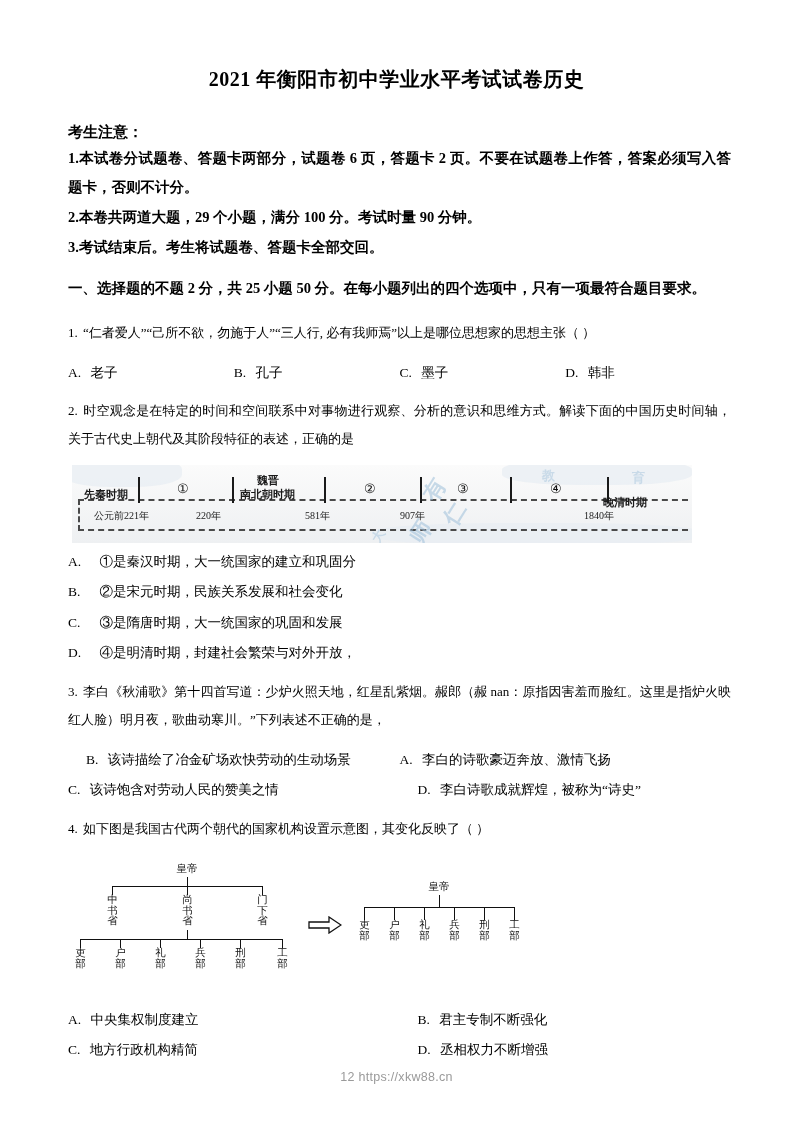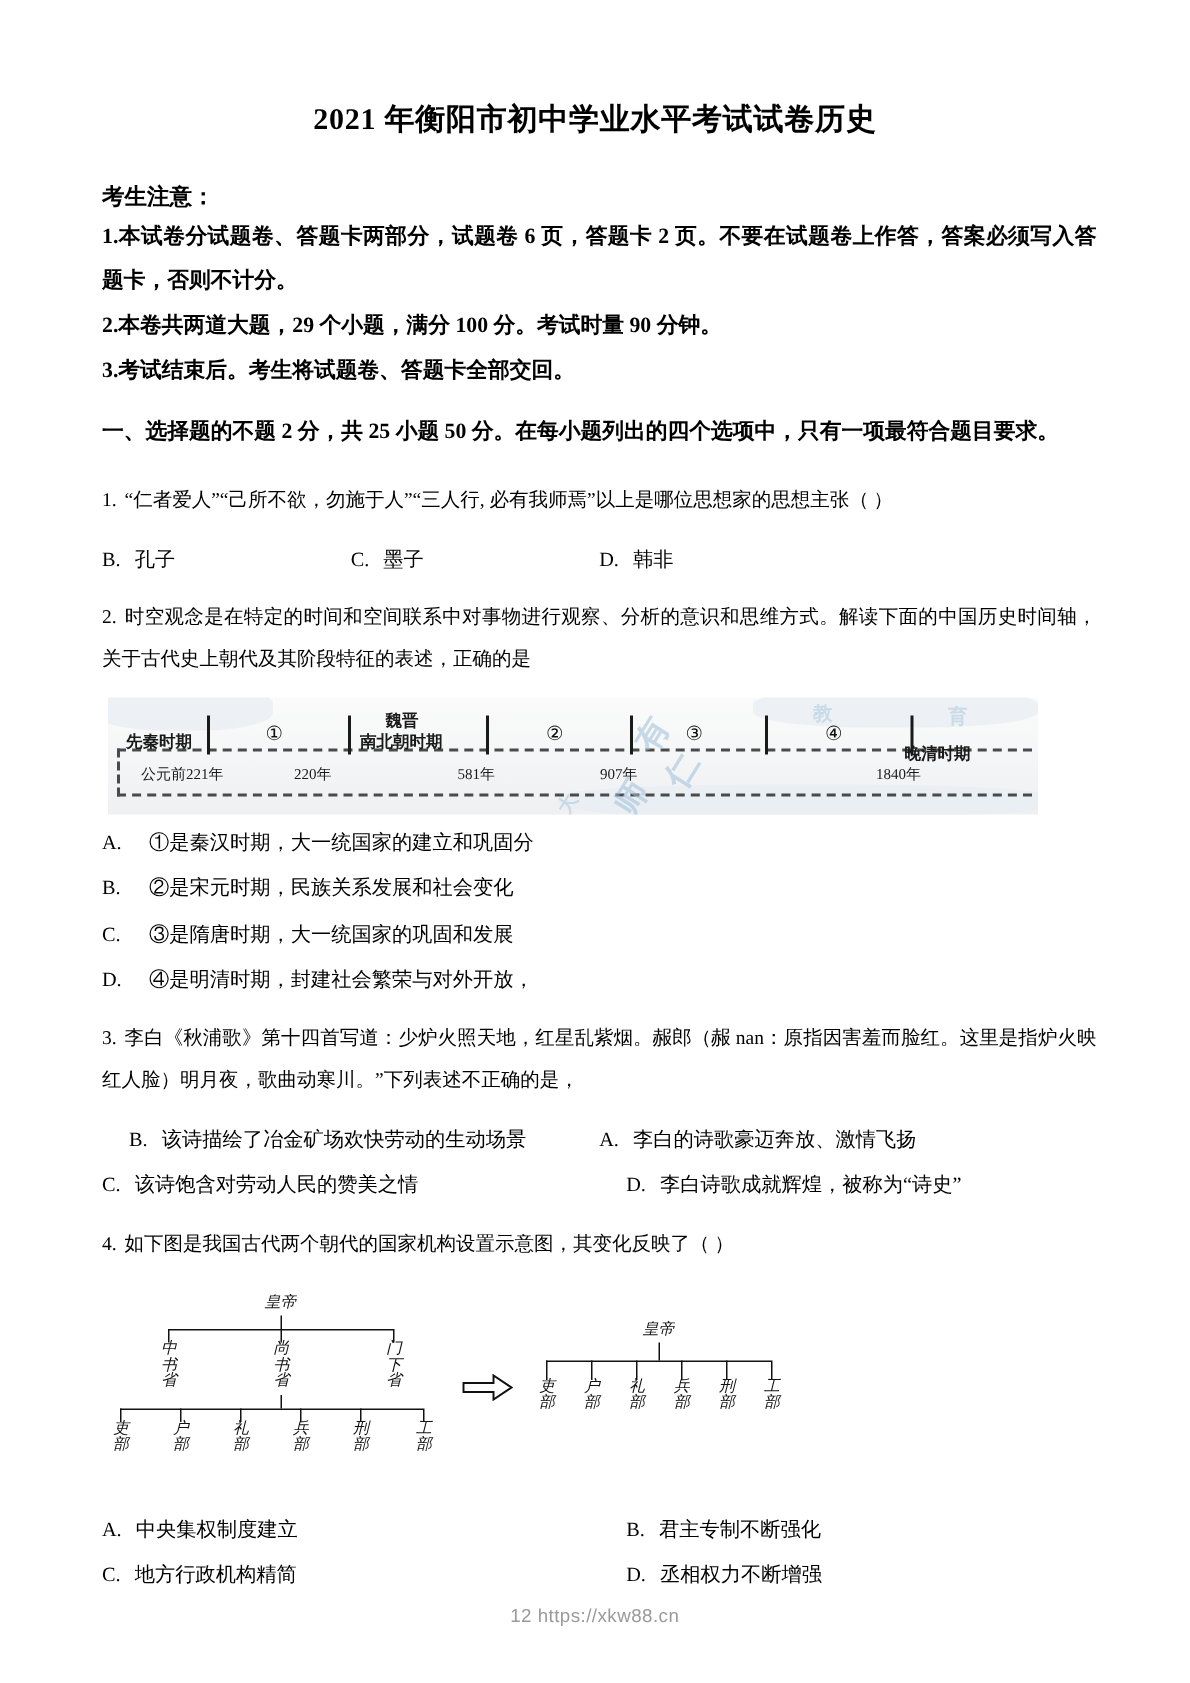--- a/index.html
+++ b/index.html
@@ -136,21 +136,20 @@
   }
   .tl-wm.rot { transform: rotate(-58deg); }
   .tl-wm.small { font-size: 13px; opacity: .45; }
 
   
   .gov-fig {
     margin: 22px 0 2px 0;
     width: 560px;
     height: 128px;
     position: relative;
-    font-style: italic;
   }
   .gv {
     position: absolute;
     font-size: 10.5px;
     line-height: 1.02;
     text-align: center;
     width: 13px;
     font-family: "Liberation Serif", "DejaVu Serif", serif;
     color: #111;
   }
@@ -189,20 +188,24 @@
     <p class="notice-line">2.本卷共两道大题，29 个小题，满分 100 分。考试时量 90 分钟。</p>
     <p class="notice-line">3.考试结束后。考生将试题卷、答题卡全部交回。</p>
 
     <p class="section-head">一、选择题的不题 2 分，共 25 小题 50 分。在每小题列出的四个选项中，只有一项最符合题目要求。</p>
 
     <p class="q-stem">
       <span class="q-num">1.</span>
       <span>“仁者爱人”“己所不欲，勿施于人”“三人行, 必有我师焉”以上是哪位思想家的思想主张（    ）</span>
     </p>
     <div class="opts-row">
+      <div class="opt-4">
+        <span class="opt-label">A.</span>
+        <span>老子</span>
+      </div>
       <div class="opt-4">
         <span class="opt-label">B.</span>
         <span>孔子</span>
       </div>
       <div class="opt-4">
         <span class="opt-label">C.</span>
         <span>墨子</span>
       </div>
       <div class="opt-4">
         <span class="opt-label">D.</span>

